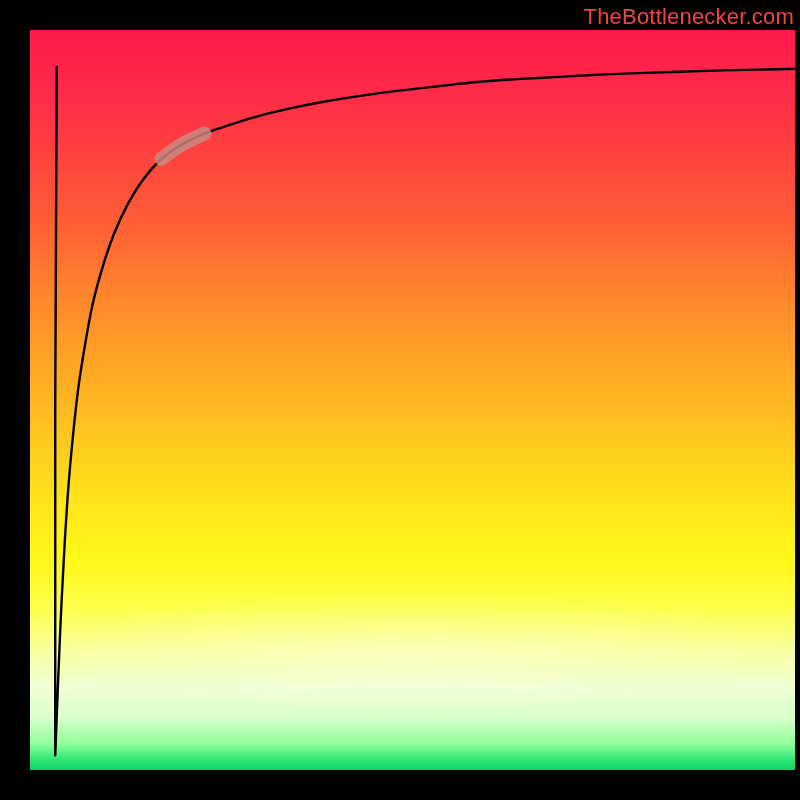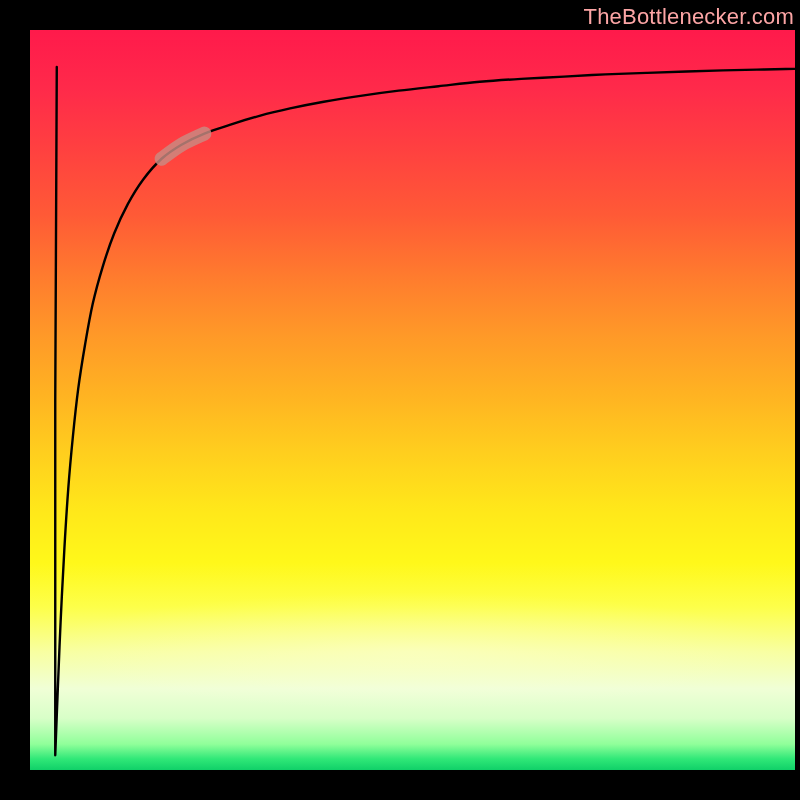--- a/index.html
+++ b/index.html
@@ -50,21 +50,21 @@
     left: 0; right: 0;
     top: 76%;
     height: 16%;
     background: radial-gradient(ellipse at center, rgba(255,255,235,0.35) 0%, rgba(255,255,235,0.0) 70%);
     pointer-events: none;
   }
   .watermark {
     position: absolute;
     top: 4px;
     right: 6px;
-    color: #fca5a5;
+    color: #ef4444;
     font-size: 22px;
     letter-spacing: 0.2px;
     font-weight: 400;
     user-select: none;
   }
   svg.curve {
     position: absolute;
     left: 30px;
     top: 30px;
     width: 765px;

